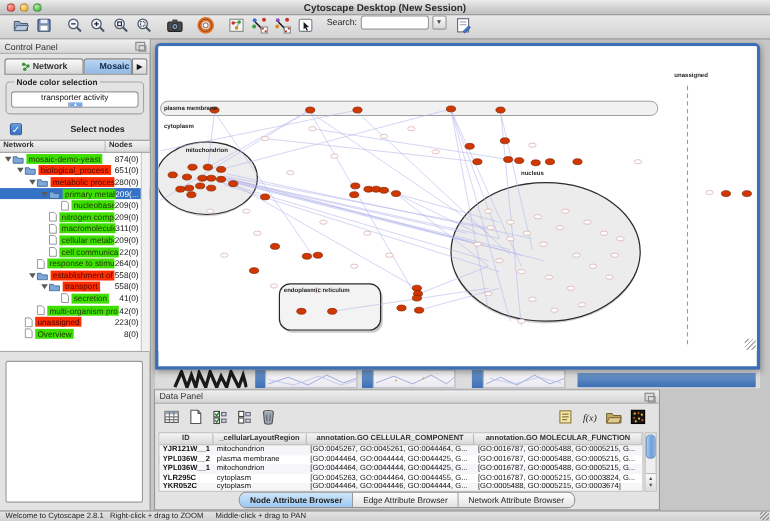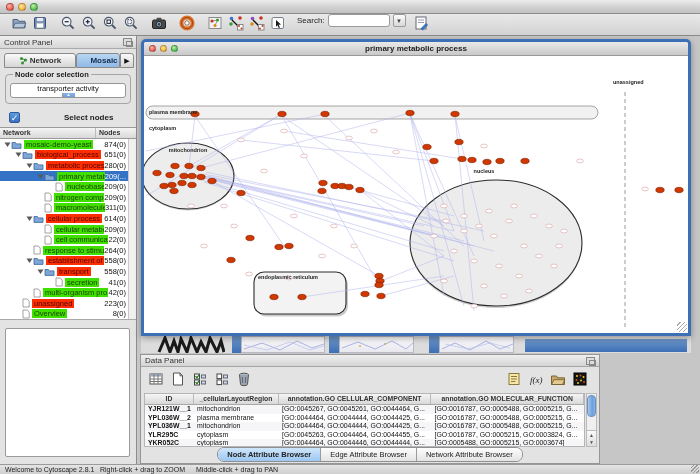--- a/index.html
+++ b/index.html
@@ -143,20 +143,21 @@
 <body>
 
 <div id="app">
 
   <div class="titlebar">
     <div class="lights">
       <div class="light red"></div>
       <div class="light yel"></div>
       <div class="light grn"></div>
     </div>
+    <div class="title">Cytoscape Desktop (New Session)</div>
   </div>
 
   <div class="toolbar">
     <span id="tb-icons" style="display:flex;align-items:center;">
         <span class="tb-group">
           <span class="tb-btn">
             <svg width="16" height="16" viewBox="0 0 16 16">
               <path d="M2 4.5 h4.6 l1.2 1.8 H14 v6.5 H2 z" fill="#8ea7c6" stroke="#47586e" stroke-width=".9"></path>
               <path d="M2 12.8 l2.2-4.6 h10.6 l-2 4.6 z" fill="#b7c8de" stroke="#47586e" stroke-width=".8"></path>
             </svg>
@@ -404,35 +405,20 @@
         <div class="trow">
           <span style="width: 36px; flex-shrink: 0;"></span>
           <span style="width: 8px; flex-shrink: 0;"></span>
           <span class="ticon">
             <svg width="8" height="10">
               <path d="M1 1 h4.3 l1.9 2.1 v5.9 H1 z" fill="#fff" stroke="#8a8a8a" stroke-width=".8"></path>
             </svg>
           </span>
           <span class="chip green">macromolecule</span>
           <span class="count">311(0)</span>
-        </div>
-        <div class="trow">
-          <span style="width: 25px; flex-shrink: 0;"></span>
-          <span class="exp">
-            <svg width="7" height="7">
-              <path d="M0.5 1.5 H6.5 L3.5 6 z" fill="#5a5a5a"></path>
-            </svg>
-          </span>
-          <span class="ticon">
-            <svg width="11" height="9">
-              <path d="M1 2.5 h3.4 l1 1.4 H10 v4.5 H1 z" fill="#7ea6d8" stroke="#3e6595" stroke-width=".8"></path>
-            </svg>
-          </span>
-          <span class="chip red">cellular process</span>
-          <span class="count">614(0)</span>
         </div>
         <div class="trow">
           <span style="width: 36px; flex-shrink: 0;"></span>
           <span style="width: 8px; flex-shrink: 0;"></span>
           <span class="ticon">
             <svg width="8" height="10">
               <path d="M1 1 h4.3 l1.9 2.1 v5.9 H1 z" fill="#fff" stroke="#8a8a8a" stroke-width=".8"></path>
             </svg>
           </span>
           <span class="chip green">cellular metabol</span>
@@ -558,28 +544,20 @@
         </svg>
       <div class="frag blue" style="left:288px;width:10px;"></div>
       <svg class="frag panel" style="left:298px;width:75px;" width="75" height="17">
           <polyline points="2,12 15,6 30,13 46,4 60,12 73,7" stroke="#9aa4e0" stroke-width=".8" fill="none"></polyline>
           <polyline points="5,7 28,12 50,6 70,11" stroke="#b8c0ea" stroke-width=".7" fill="none"></polyline>
         </svg>
       <div class="frag blue" style="left:384px;width:162px;height:13px;top:3px;"></div>
     </div>
 
     <div id="netwin">
-      <div class="net-title">
-        <div class="lights">
-          <div class="light red"></div>
-          <div class="light yel"></div>
-          <div class="light grn"></div>
-        </div>
-        <div class="title">primary metabolic process</div>
-      </div>
       <div id="netcanvas">
         <svg id="net-svg" width="544" height="277">
             <rect x="2" y="50" width="452" height="13" rx="6.5" fill="#f1f1f1" stroke="#8f8f8f" stroke-width="0.8"></rect>
             <ellipse cx="44" cy="121.5" rx="46" ry="33" fill="#b9b9b9" opacity="0.6"></ellipse>
             <ellipse cx="44" cy="120" rx="46" ry="33" fill="#ededed" stroke="#2b2b2b" stroke-width="1.1"></ellipse>
             <ellipse cx="352" cy="189" rx="86" ry="63" fill="#a9a9a9" opacity="0.55"></ellipse>
             <ellipse cx="352" cy="187" rx="86" ry="63" fill="#ececec" stroke="#2b2b2b" stroke-width="1.1"></ellipse>
             <rect x="112" y="218.5" width="92" height="42" rx="10" fill="#a9a9a9" opacity="0.6"></rect>
             <rect x="110" y="216" width="92" height="42" rx="10" fill="#f3f3f3" stroke="#2b2b2b" stroke-width="1.1"></rect>
             <line x1="481" y1="36" x2="481" y2="272" stroke="#9a9a9a" stroke-width="1" stroke-dasharray="4,3"></line>

